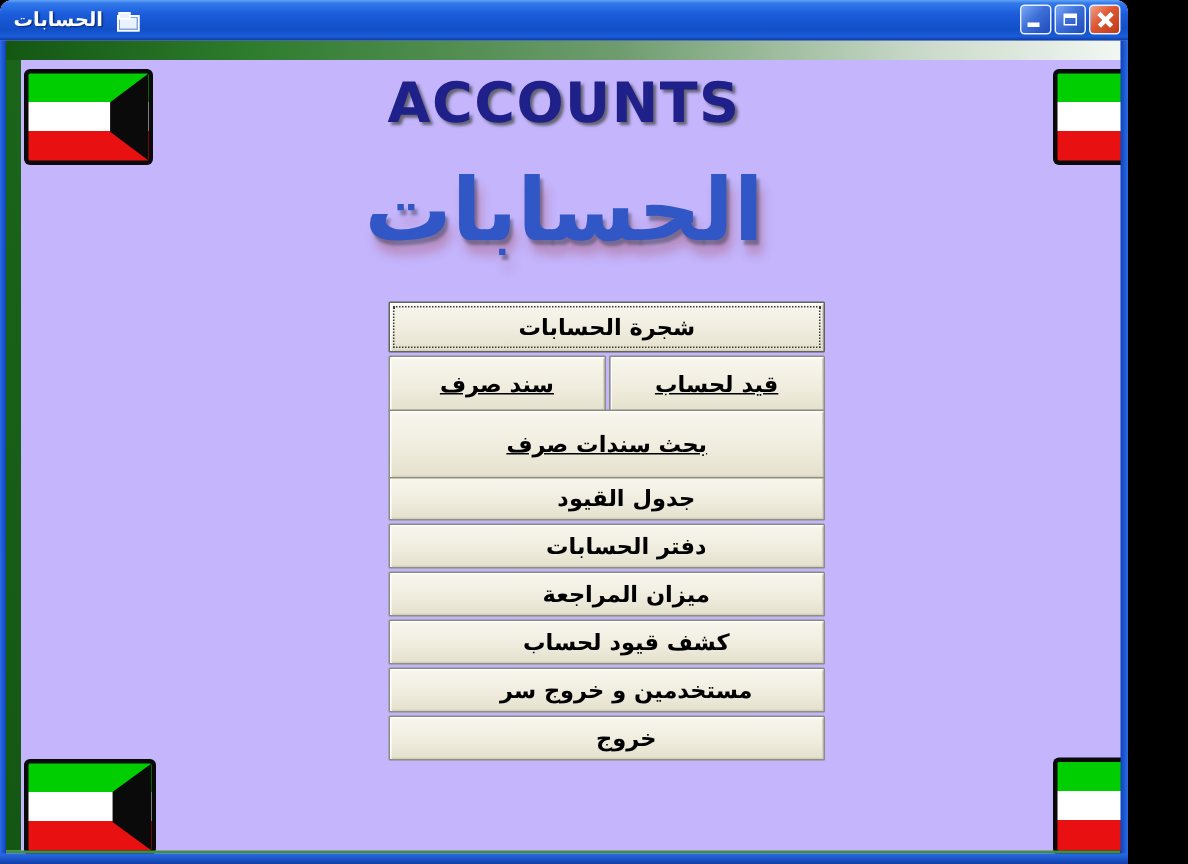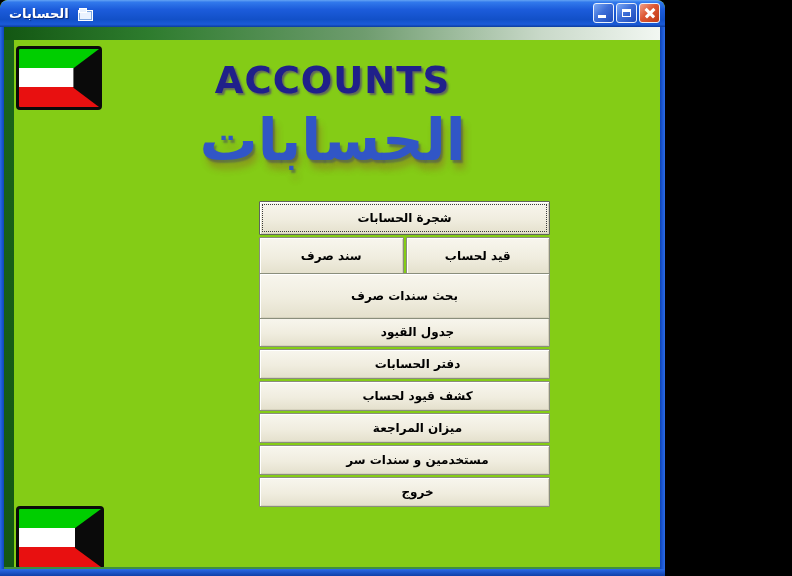--- a/index.html
+++ b/index.html
@@ -1,17 +1,17 @@
 <!DOCTYPE html>
 <html lang="ar"><head>
 <meta charset="utf-8">
 <style>
   html,body{margin:0;padding:0;width:792px;height:576px;overflow:hidden;
     font-family:"DejaVu Sans",sans-serif;background:#000;}
-  .window{position:absolute;inset:0;width:665px;height:576px;background:#84cc16;
+  .window{position:absolute;inset:0;width:752px;height:576px;background:#c4b5fd;
     border-radius:8px 8px 0 0;overflow:hidden;}
 
   
   .titlebar{position:absolute;top:0;left:0;right:0;height:27px;z-index:20;
     background:linear-gradient(180deg,#64A4F4 0%,#3179EC 8%,#1C5CDB 35%,#1250C8 72%,#1A5BD8 90%,#0D3C9E 100%);
     border-radius:7px 7px 0 0;display:flex;align-items:center;}
   .title-group{display:flex;align-items:center;gap:9px;padding-left:9px;}
   .title-text{color:#fff;font-weight:bold;font-size:13px;text-shadow:1px 1px 1px #0A2A7A;}
   .folder-icon{width:15px;height:12px;position:relative;display:inline-block;}
   .folder-icon:before{content:"";position:absolute;left:0;top:2px;width:13px;height:9px;
@@ -42,46 +42,46 @@
   .green-topbar{position:absolute;top:27px;left:4px;right:5px;height:13px;z-index:5;
     background:linear-gradient(90deg,#135713 0%,#2E7C2E 22%,#6F9C6F 55%,#C9D9C9 82%,#F2F7F2 100%);}
   .green-leftbar{position:absolute;top:40px;left:4px;bottom:9px;width:10px;z-index:5;
     background:linear-gradient(180deg,#1B651B,#145714);}
   .green-bottomline{position:absolute;left:4px;right:5px;bottom:7px;height:2px;z-index:14;
     background:#3F8F3F;}
 
   
   .accounts-title{position:absolute;top:47px;left:0;right:0;text-align:center;z-index:3;
     font-size:37px;font-weight:bold;letter-spacing:1px;color:#20208A;
-    text-shadow:2px 2px 2px rgba(90,90,100,0.9);margin-top:12px;}
+    text-shadow:2px 2px 2px rgba(90,90,100,0.9);}
   .arabic-title{position:absolute;top:106px;left:0;right:0;text-align:center;z-index:3;
     font-size:58px;font-weight:bold;color:#3156C6;direction:rtl;
     text-shadow:2px 3px 2px rgba(70,70,95,0.55),4px 9px 7px rgba(150,40,40,0.30);}
 
   
   .flag{position:absolute;z-index:2;background:#0A0A0A;border-radius:4px;padding:3px;box-sizing:border-box;}
   .flag-stripes{position:relative;width:100%;height:100%;overflow:hidden;border-radius:1px;
     background:linear-gradient(180deg,#00CE00 0%,#00CE00 33%,#FFFFFF 33%,#FFFFFF 66%,#E81010 66%,#E81010 100%);}
   .flag-trapezoid{position:absolute;right:0;top:0;height:100%;width:32%;background:#0A0A0A;
     clip-path:polygon(100% 0,100% 100%,0 67%,0 33%);}
   .flag-tl{left:16px;top:46px;width:86px;height:64px;}
   .flag-tr{left:702px;top:46px;width:86px;height:64px;}
   .flag-bl{left:16px;top:506px;width:88px;height:64px;}
   .flag-br{left:702px;top:505px;width:92px;height:65px;}
 
   
   .menu{position:absolute;left:259px;top:201px;width:291px;z-index:4;
     display:flex;flex-direction:column;gap:2px;direction:rtl;}
-  .btn{font-family:"DejaVu Sans",sans-serif;font-size:12px;font-weight:bold;color:#000;
+  .btn{font-family:"DejaVu Sans",sans-serif;font-size:15px;font-weight:bold;color:#000;
     background:linear-gradient(180deg,#F8F6EE 0%,#F0EDDF 55%,#E4E0CC 100%);
     border:1px solid #8A8E7C;border-radius:1px;display:flex;align-items:center;justify-content:center;
     box-shadow:inset 1px 1px 0 #FFFFFF, inset -1px -1px 0 #D6D2BE;cursor:default;padding:0 6px;text-align:center;}
   .btn-main{height:34px;border:1px solid #60655A;outline:1px dotted #3A3A3A;outline-offset:-4px;}
   .btn-row{display:flex;gap:2px;height:38px;}
-  .btn-row .btn{flex:1;}
+  .btn-row .btn{flex:1;text-decoration:underline;}
   .btn-row .btn-mid{height:46px;margin-top:-4px;position:relative;z-index:1;}
   .btn-wide{height:30px;padding-left:32px;}
 </style>
 </head>
 <body>
 
 <div class="window">
 
   <div class="titlebar">
     <div class="title-group">
@@ -139,19 +139,19 @@
       <button class="btn">قيد لحساب</button>
       <button class="btn">سند صرف</button>
     </div>
 
     <div class="btn-row">
       <button class="btn btn-mid">بحث سندات صرف</button>
     </div>
 
     <button class="btn btn-wide">جدول القيود</button>
     <button class="btn btn-wide">دفتر الحسابات</button>
+    <button class="btn btn-wide">ميزان المراجعة</button>
     <button class="btn btn-wide">كشف قيود لحساب</button>
-    <button class="btn btn-wide">ميزان المراجعة</button>
-    <button class="btn btn-wide">مستخدمين و سندات سر</button>
+    <button class="btn btn-wide">مستخدمين و خروج سر</button>
     <button class="btn btn-wide">خروج</button>
   </div>
 
 </div>
 
 </body></html>

